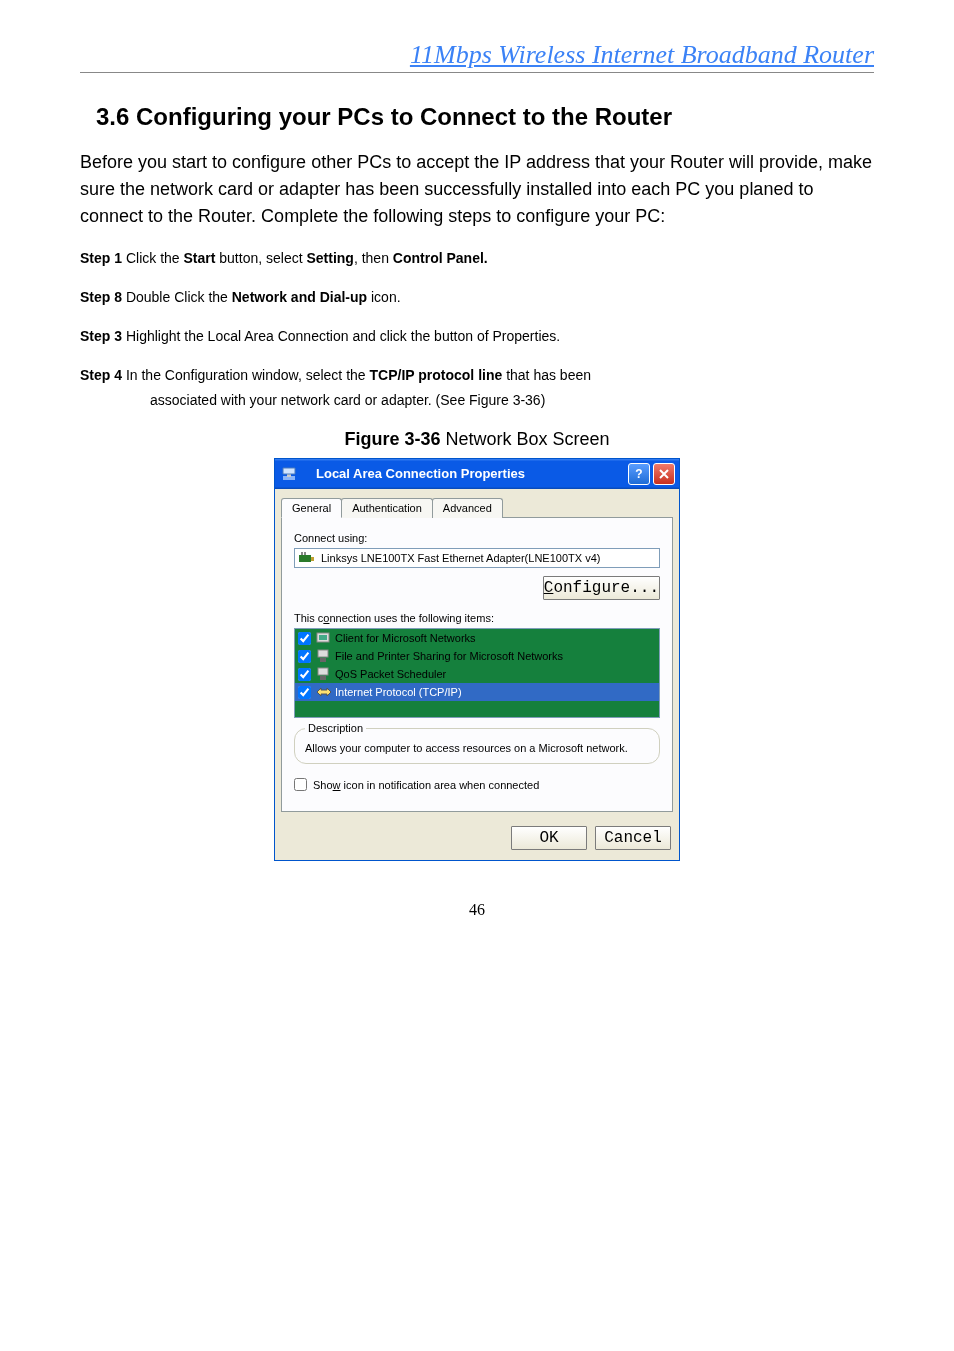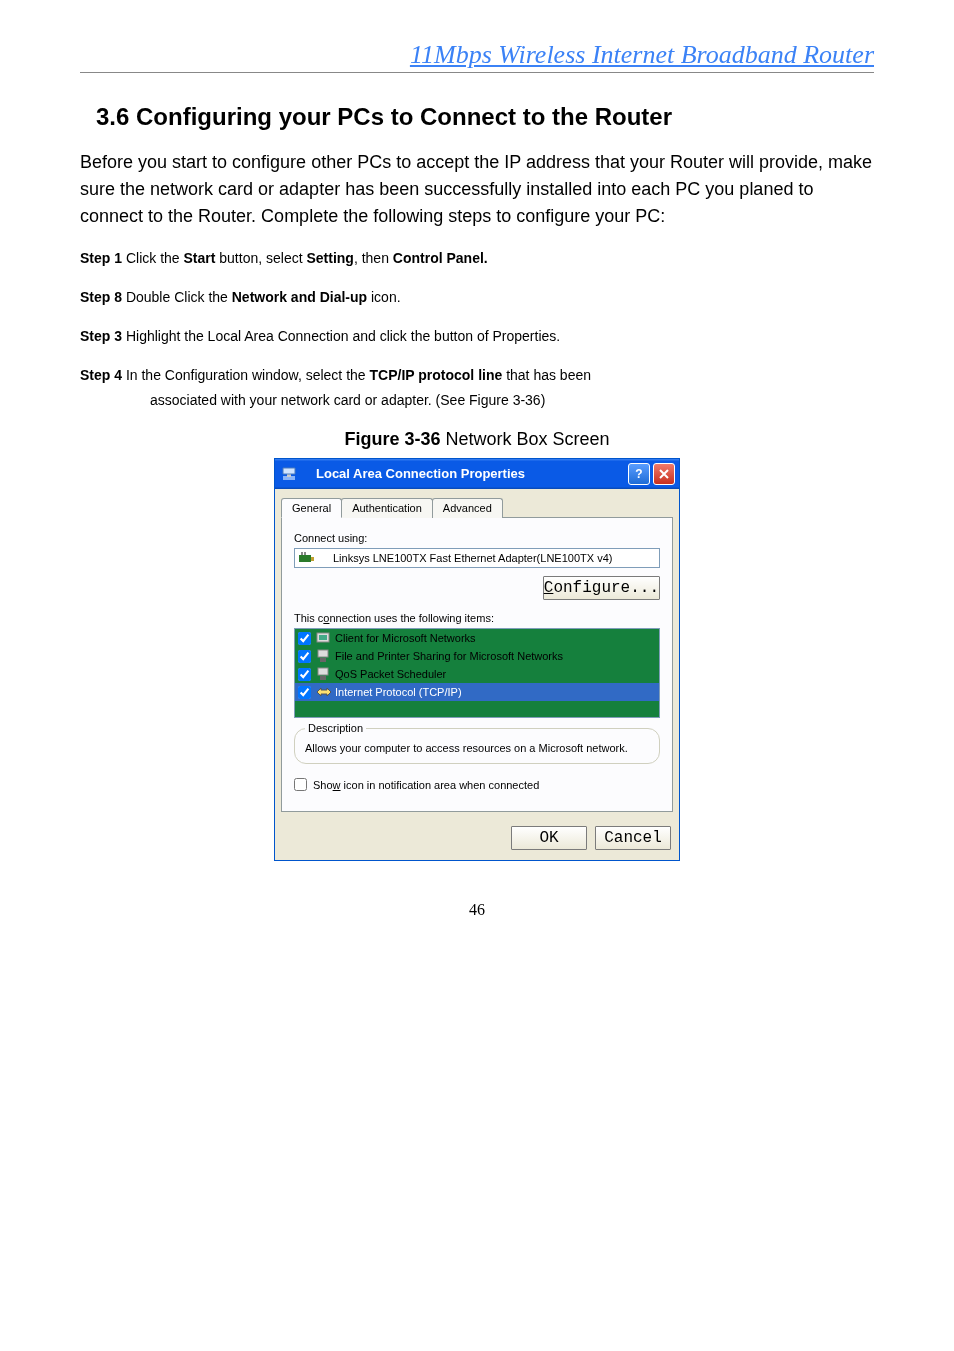--- a/index.html
+++ b/index.html
@@ -127,21 +127,21 @@
   }
   .field-label {
     margin-bottom: 4px;
   }
   .adapter-box {
     border: 1px solid #7f9db9;
     background: white;
     padding: 3px 4px;
     display: flex;
     align-items: center;
-    gap: 18px;
+    gap: 6px;
     margin-bottom: 8px;
   }
   .adapter-icon {
     width: 16px;
     height: 12px;
     flex-shrink: 0;
   }
   .right-row {
     display: flex;
     justify-content: flex-end;

